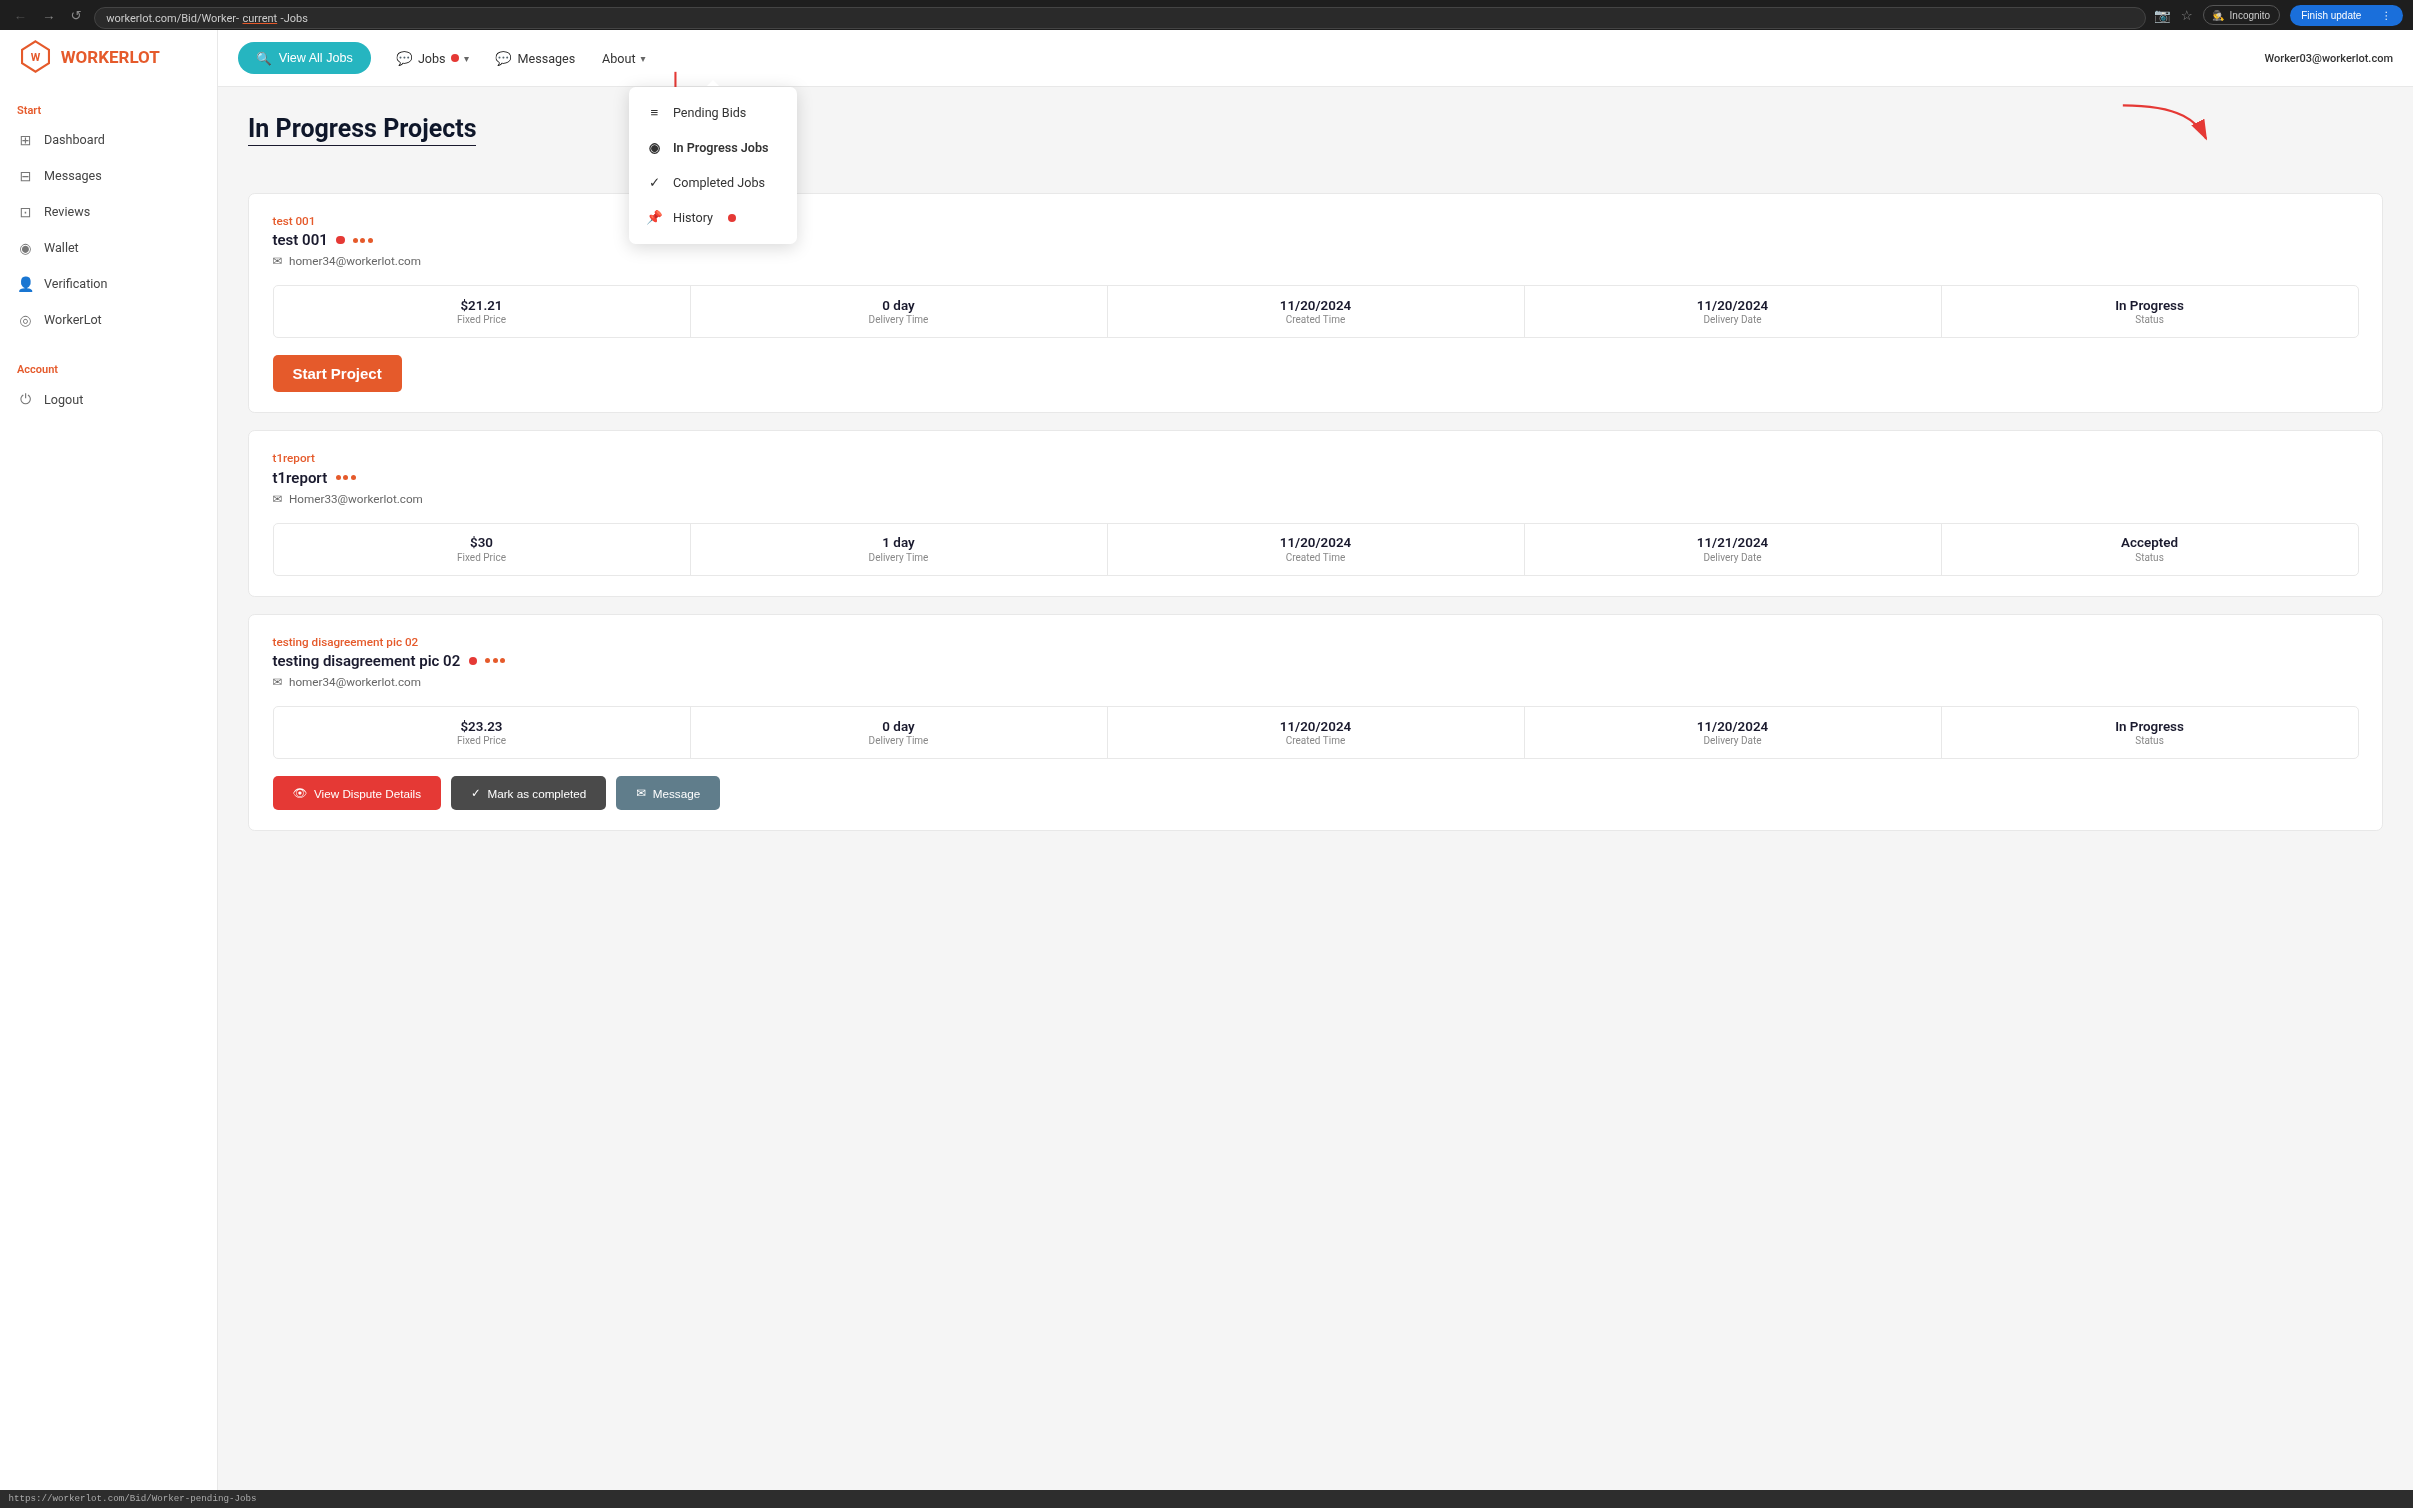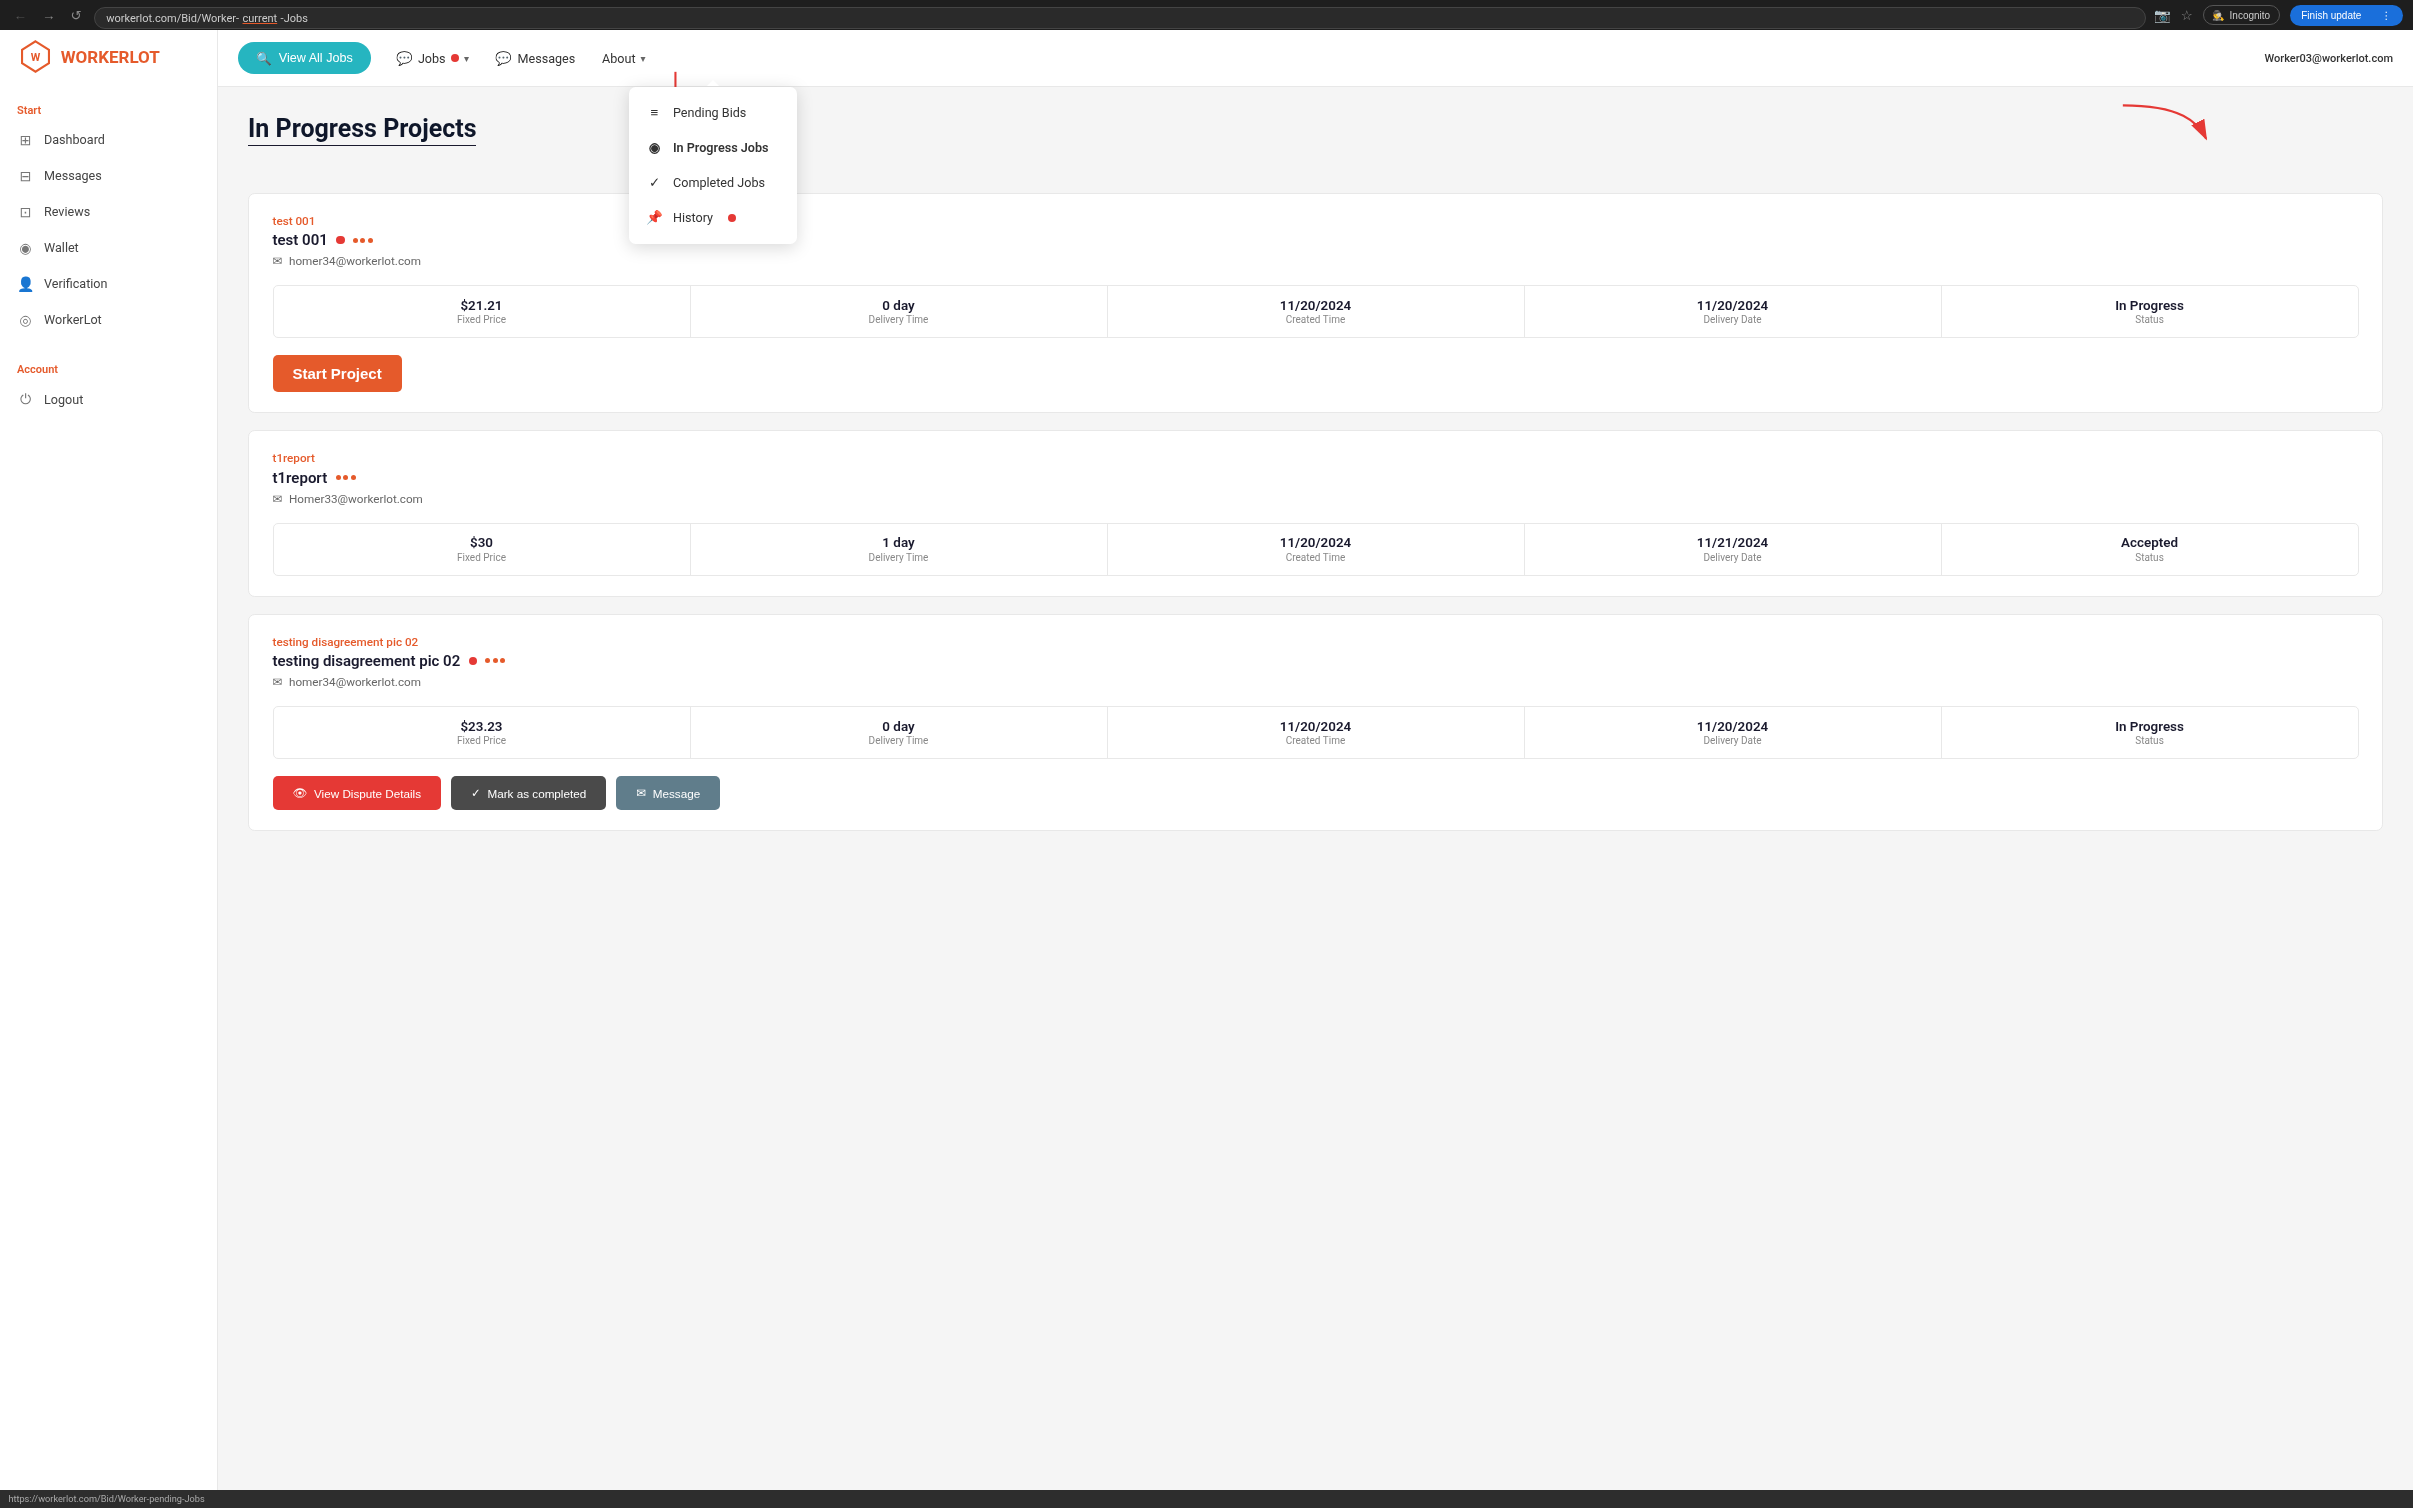--- a/index.html
+++ b/index.html
@@ -373,20 +373,21 @@
 
     
     .status-bar {
       background: #2d2d2d;
       height: 18.4px;
       display: flex;
       align-items: center;
       padding: 0 8.4px;
       color: #aaa;
       font-size: 9.2px;
+      font-family: Liberation Mono, monospace;
     }
 
     
     .relative { position: relative; }
 
     
     .page-wrapper {
       display: flex;
       flex-direction: column;
       height: 100vh;

